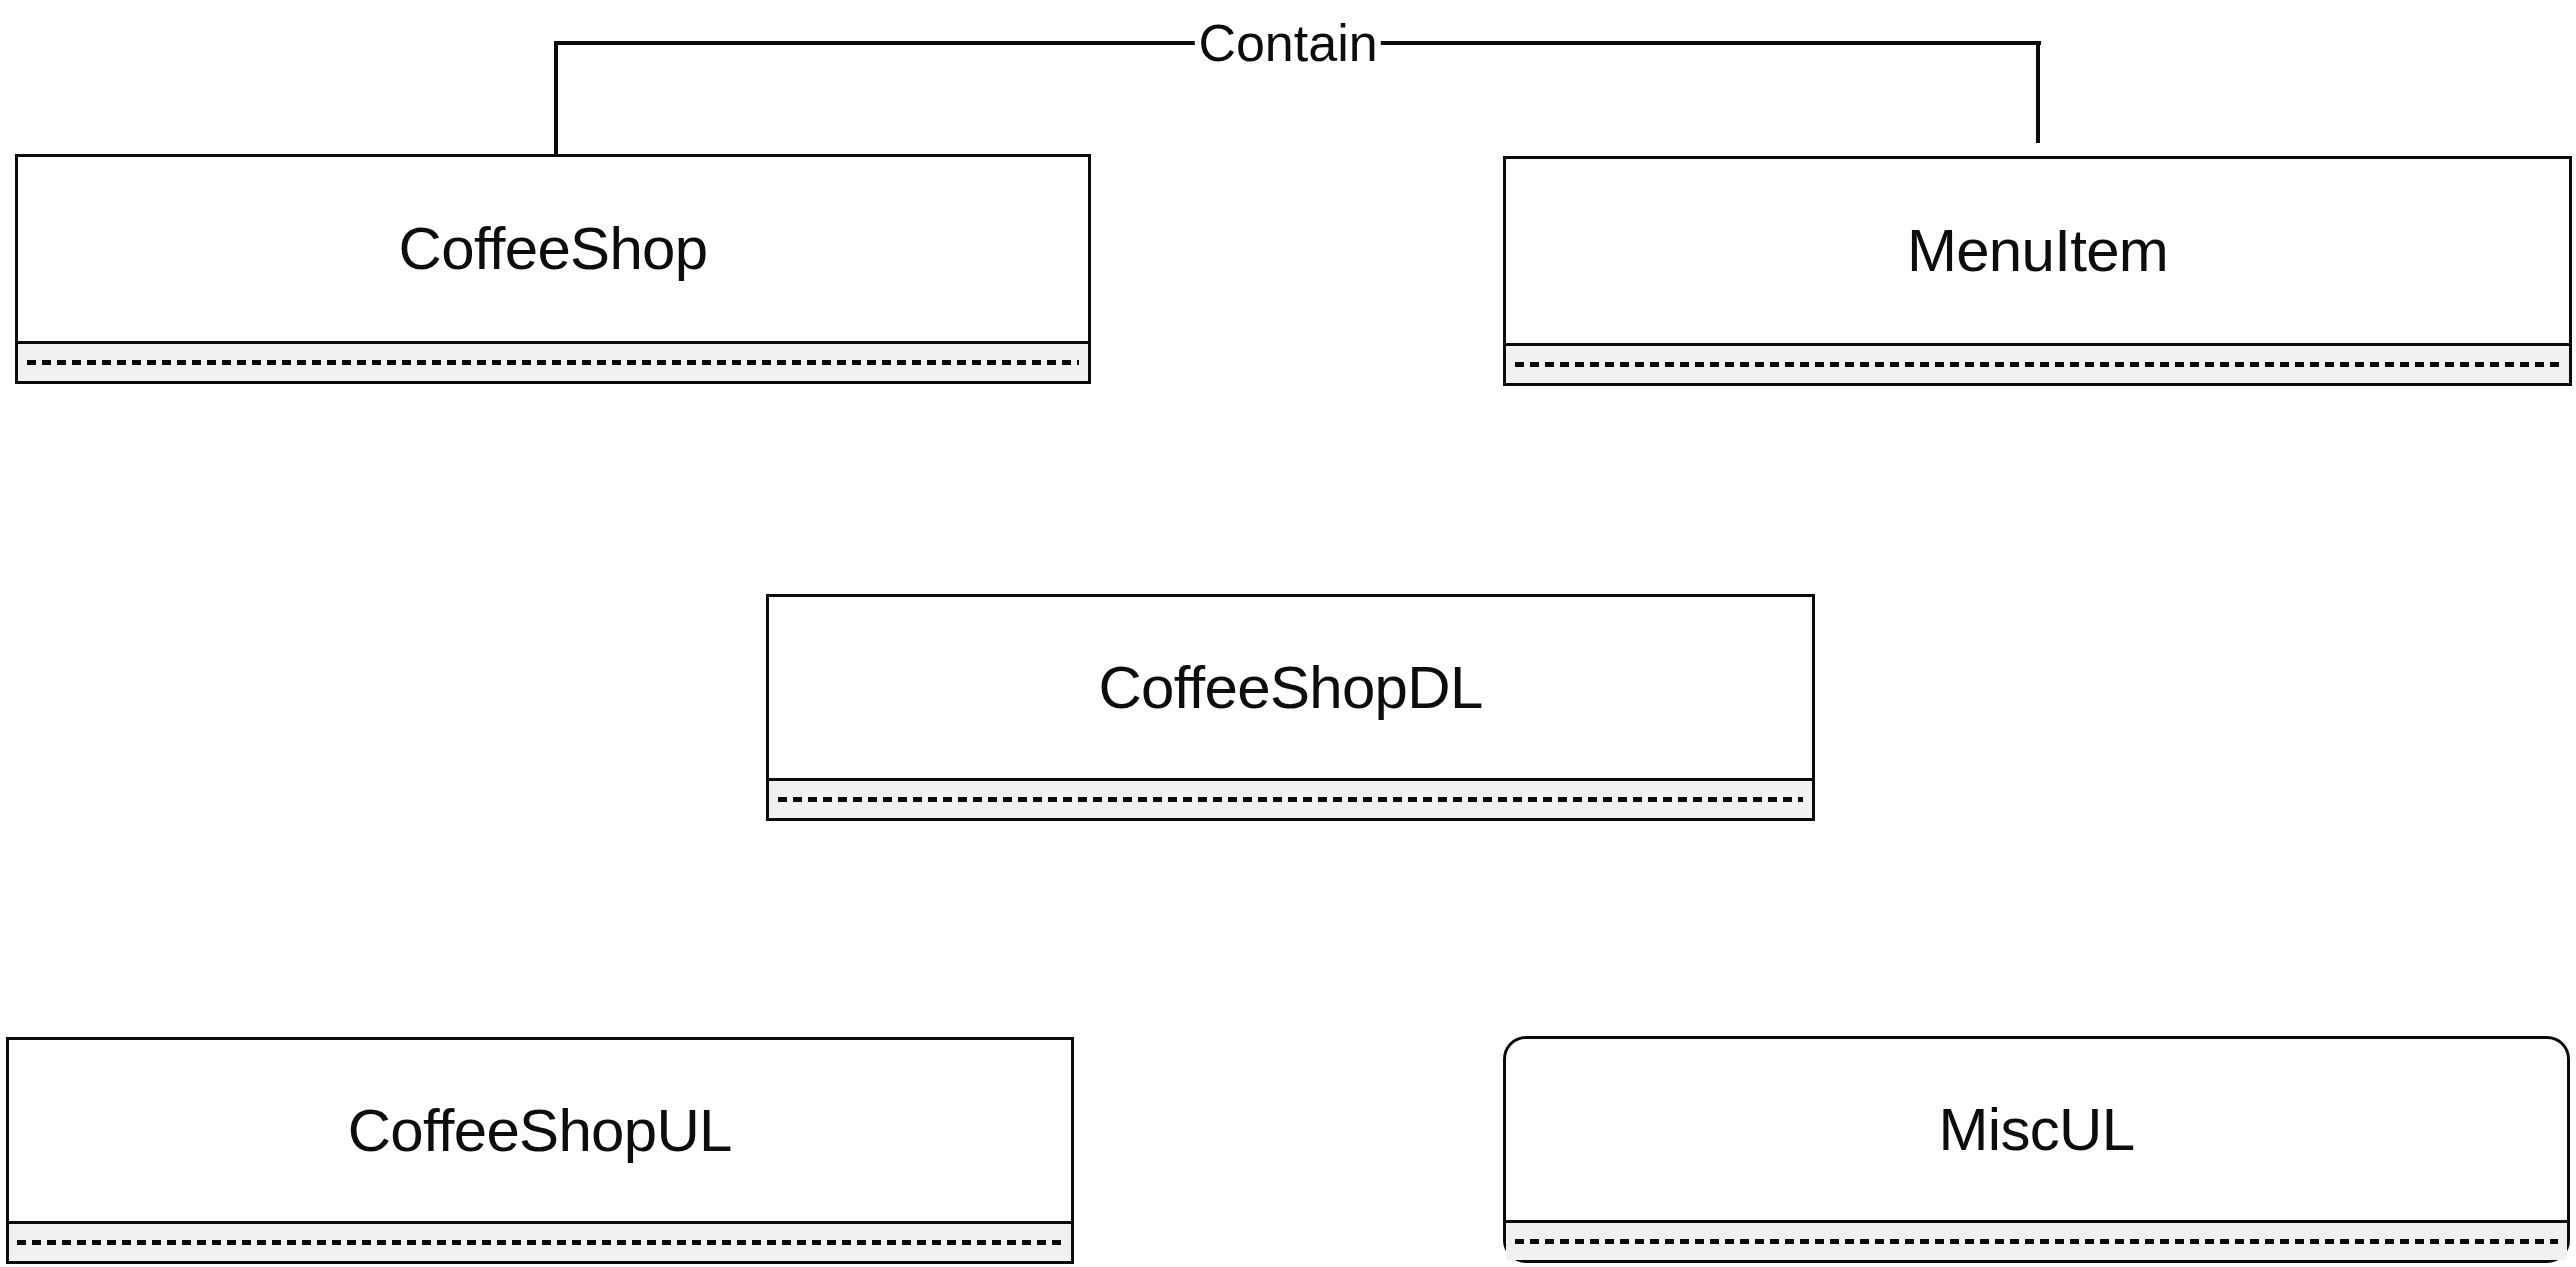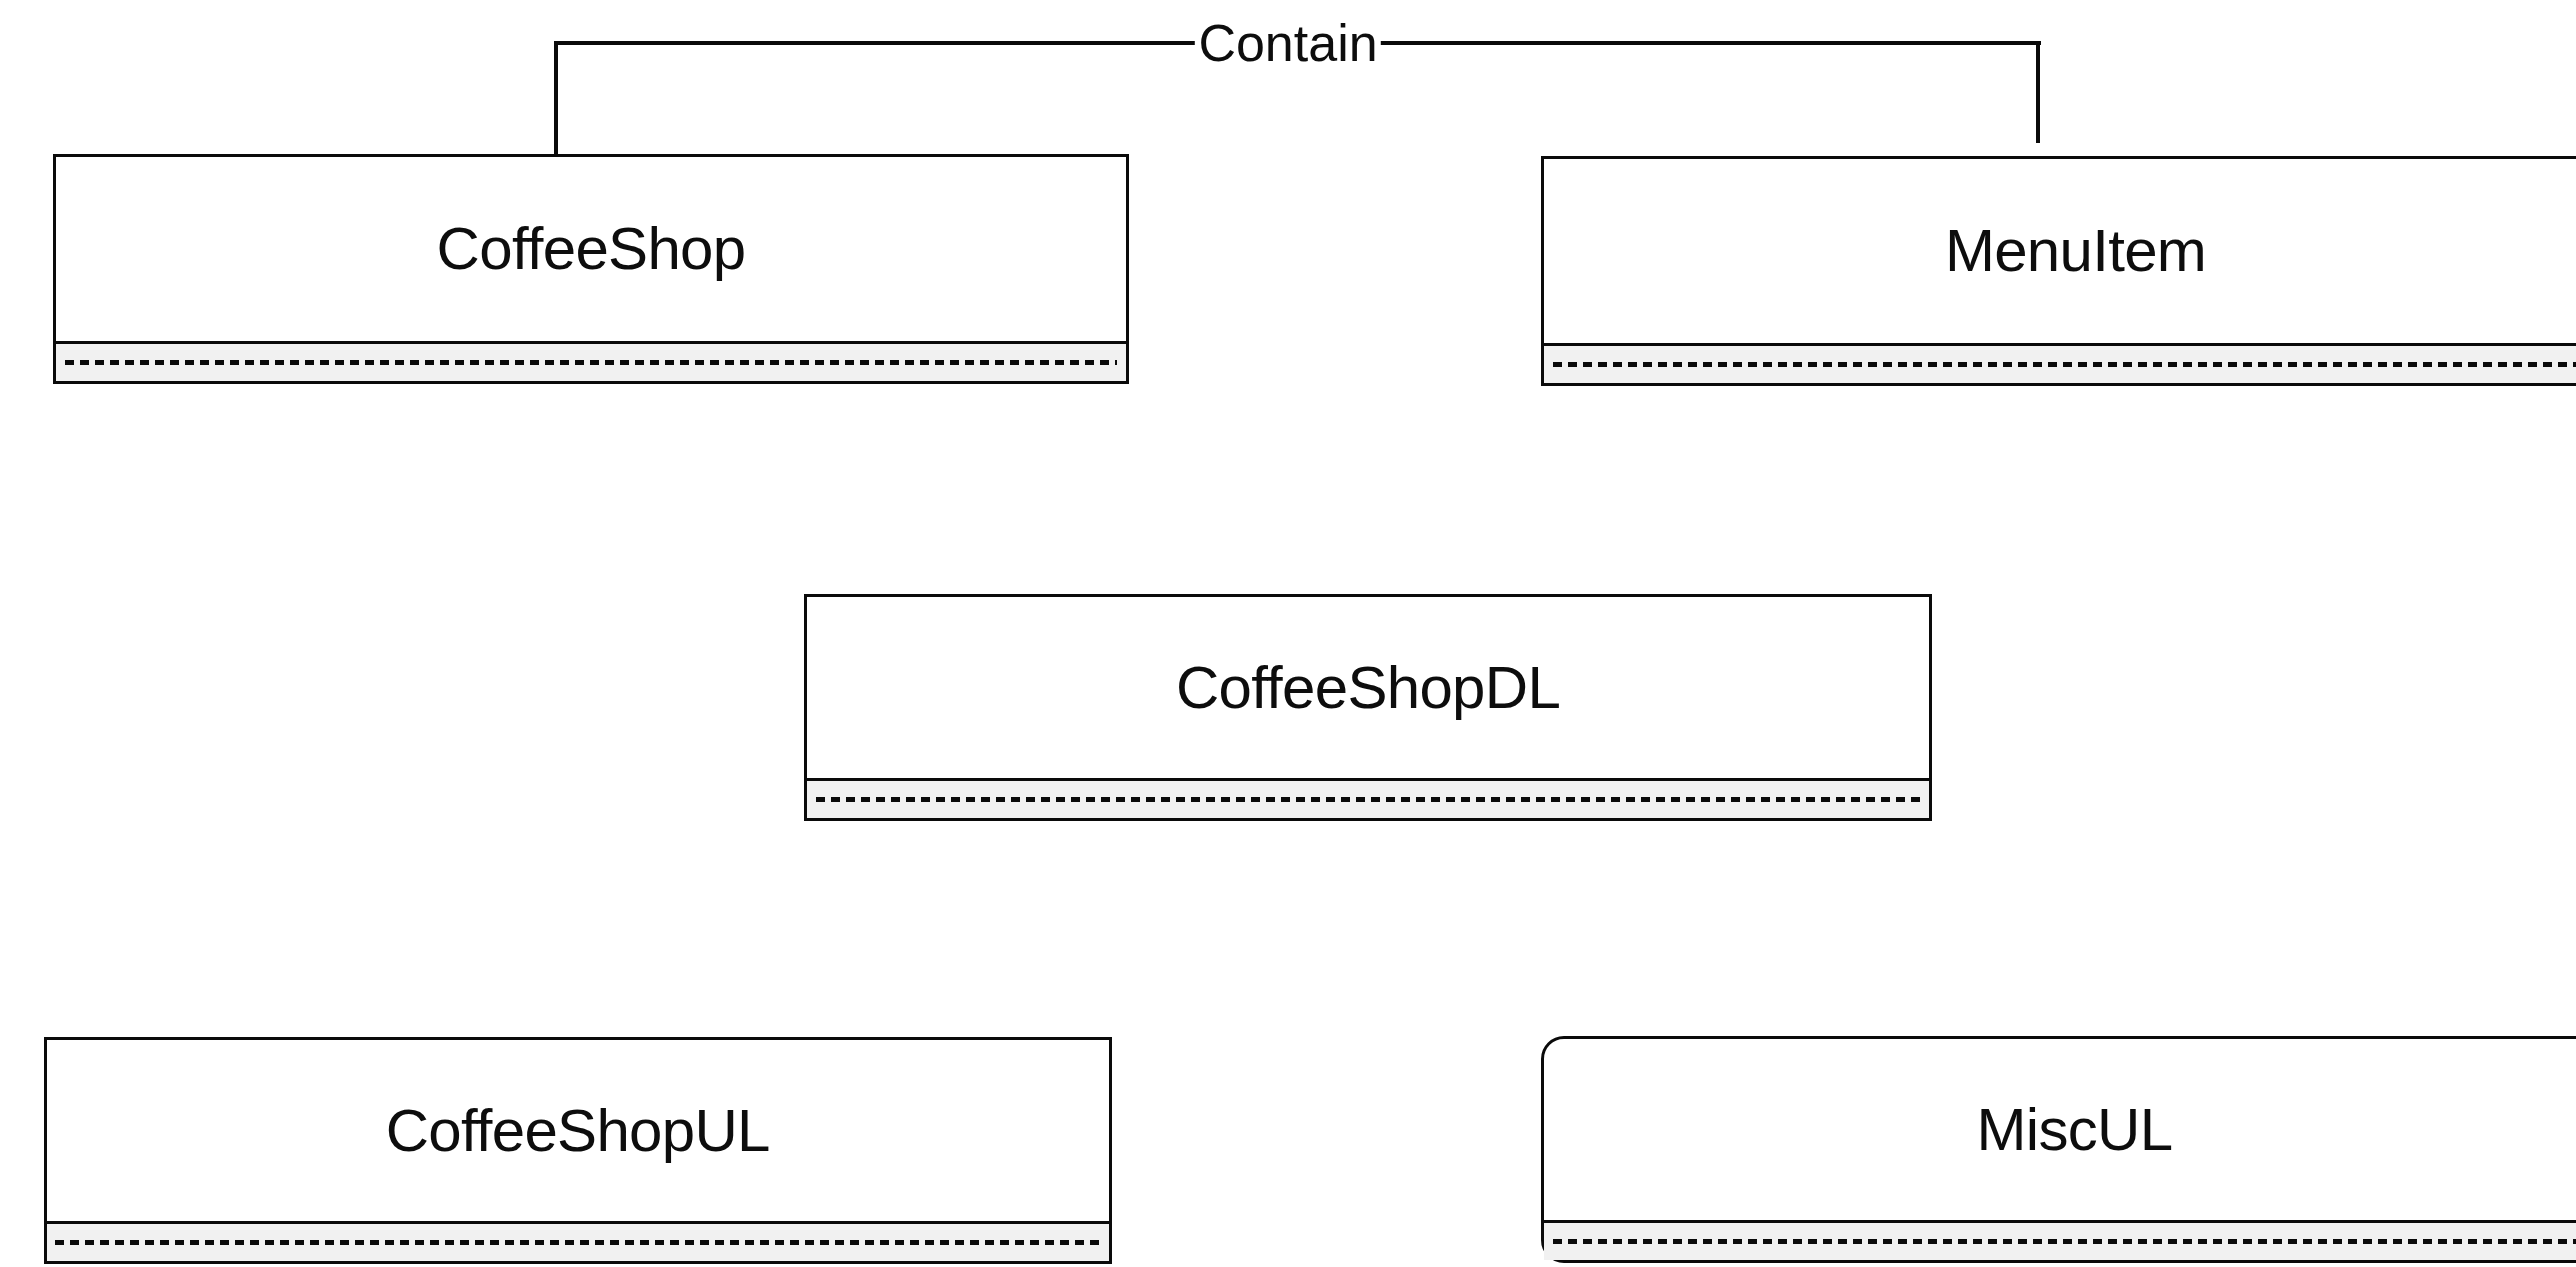--- a/index.html
+++ b/index.html
@@ -18,21 +18,20 @@
   }
 
   
   .uml-class {
     position: absolute;
     box-sizing: border-box;
     border: 3.6px solid #0a0a0a;
     background: #ffffff;
     display: flex;
     flex-direction: column;
-    margin-left: 38px;
   }
   .uml-class .title {
     flex: 1;
     display: flex;
     align-items: center;
     justify-content: center;
     font-size: 60px;
     line-height: 1;
     letter-spacing: -0.7px;
     color: #0d0d0d;
@@ -66,21 +65,21 @@
     padding: 0 3.6px;
     font-size: 52px;
     line-height: 1;
     white-space: nowrap;
     color: #0d0d0d;
   }
 
   
   #box-coffeeshop   { left: 15px;   top: 154px;  width: 1076px; height: 230px; }
   #box-menuitem     { left: 1503px; top: 156px;  width: 1069px; height: 230px; }
-  #box-coffeeshopdl { left: 766px; top: 594px;  width: 1128px; height: 227px; }
+  #box-coffeeshopdl { left: 766px; top: 594px;  width: 1049px; height: 227px; }
   #box-coffeeshopul { left: 5.7px;    top: 1037px; width: 1068px; height: 227px; }
   #box-miscul       { left: 1503px; top: 1036px; width: 1067px; height: 227px; border-radius: 23px; }
 
   
   #edge-h       { left: 554px;  top: 41px; width: 1487px; height: 4.3px; }
   #edge-v-left  { left: 554px;  top: 41px; width: 4.3px;    height: 114px; }
   #edge-v-right { left: 2036px; top: 41px; width: 4.3px;    height: 102px; }
   #edge-label   { left: 1288px; top: 43px; }
 </style>
 </head>

